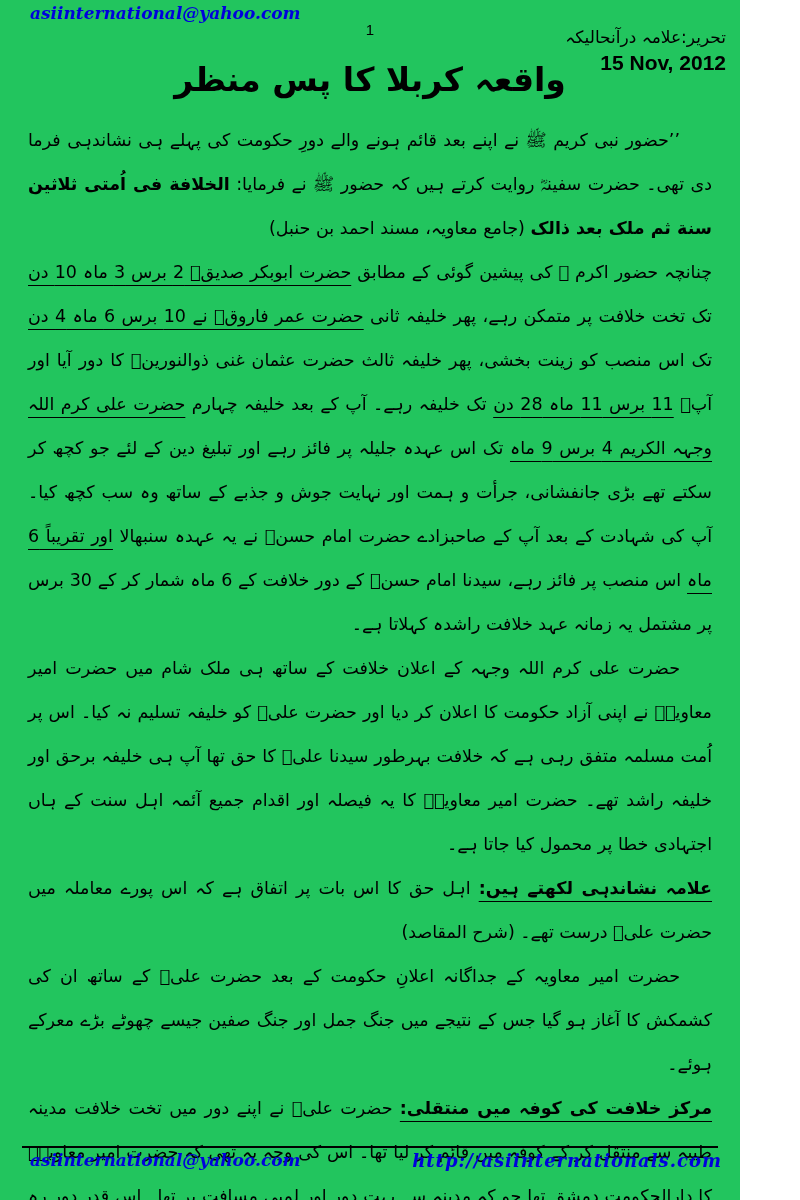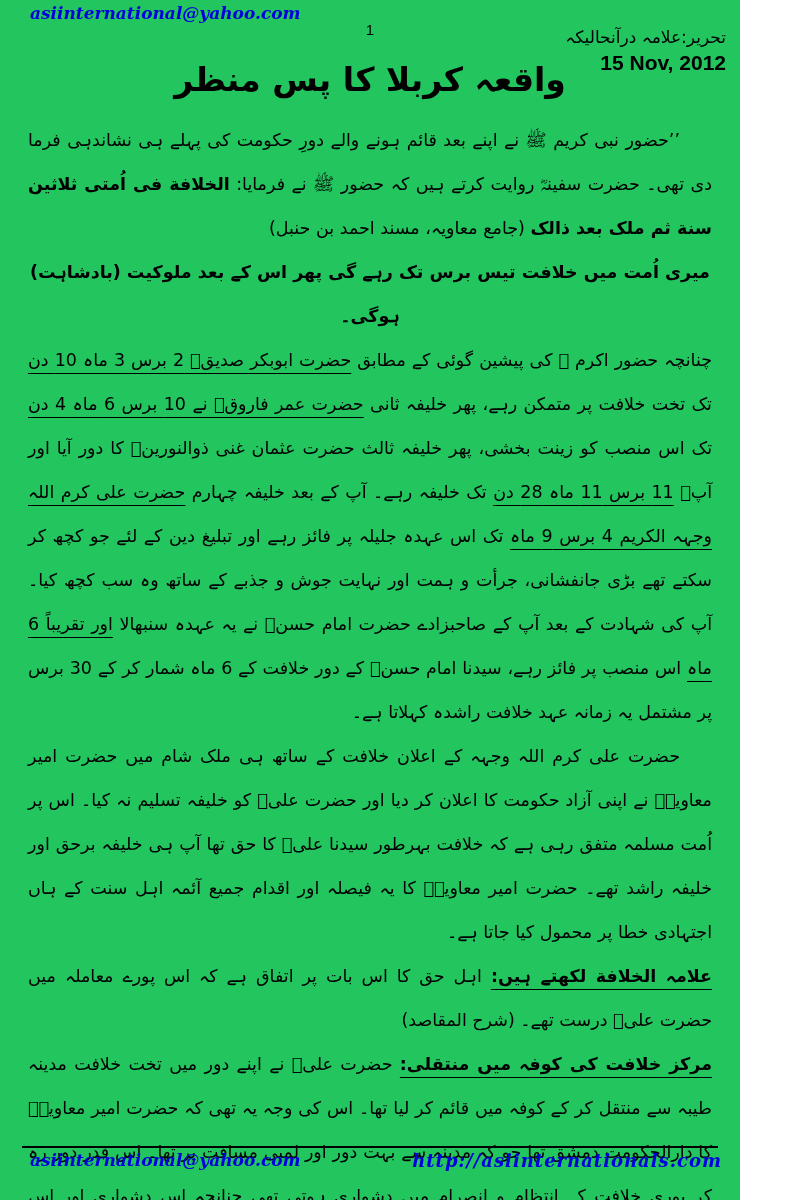--- a/index.html
+++ b/index.html
@@ -48,38 +48,38 @@
   <div class="date">15 Nov, 2012</div>
 
   <div class="doc-title">واقعہ کربلا کا پس منظر</div>
 
   <div class="content">
 
     <p class="para indent">
       <span>’’حضور نبی کریم ﷺ نے اپنے بعد قائم ہونے والے دورِ حکومت کی پہلے ہی نشاندہی فرما دی تھی۔ حضرت سفینہؓ روایت کرتے ہیں کہ حضور ﷺ نے فرمایا: </span><span class="b">الخلافة فی اُمتی ثلاثین سنة ثم ملک بعد ذالک</span><span> (جامع معاویہ، مسند احمد بن حنبل)</span>
     </p>
 
-    <p class="para center">
-      <span>میری اُمت میں خلافت تیس برس تک رہے گی پھر اس کے بعد ملوکیت (بادشاہت) ہوگی۔</span>
-    </p>
 
 
 
     <p class="para">
       <span>چنانچہ حضور اکرم ﷺ کی پیشین گوئی کے مطابق </span><span class="u">حضرت ابوبکر صدیقؓ 2 برس 3 ماہ 10 دن</span><span> تک تخت خلافت پر متمکن رہے، پھر خلیفہ ثانی </span><span class="u">حضرت عمر فاروقؓ نے 10 برس 6 ماہ 4 دن</span><span> تک اس منصب کو زینت بخشی، پھر خلیفہ ثالث حضرت عثمان غنی ذوالنورینؓ کا دور آیا اور آپؓ </span><span class="u">11 برس 11 ماہ 28 دن</span><span> تک خلیفہ رہے۔ آپ کے بعد خلیفہ چہارم </span><span class="u">حضرت علی کرم اللہ وجہہ الکریم 4 برس 9 ماہ</span><span> تک اس عہدہ جلیلہ پر فائز رہے اور تبلیغ دین کے لئے جو کچھ کر سکتے تھے بڑی جانفشانی، جرأت و ہمت اور نہایت جوش و جذبے کے ساتھ وہ سب کچھ کیا۔ آپ کی شہادت کے بعد آپ کے صاحبزادے حضرت امام حسنؓ نے یہ عہدہ سنبھالا </span><span class="u">اور تقریباً 6 ماہ</span><span> اس منصب پر فائز رہے، سیدنا امام حسنؓ کے دور خلافت کے 6 ماہ شمار کر کے 30 برس پر مشتمل یہ زمانہ عہد خلافت راشدہ کہلاتا ہے۔</span>
     </p>
 
     <p class="para indent">
       <span>حضرت علی کرم اللہ وجہہ کے اعلان خلافت کے ساتھ ہی ملک شام میں حضرت امیر معاویہؓ نے اپنی آزاد حکومت کا اعلان کر دیا اور حضرت علیؓ کو خلیفہ تسلیم نہ کیا۔ اس پر اُمت مسلمہ متفق رہی ہے کہ خلافت بہرطور سیدنا علیؓ کا حق تھا آپ ہی خلیفہ برحق اور خلیفہ راشد تھے۔ حضرت امیر معاویہؓ کا یہ فیصلہ اور اقدام جمیع آئمہ اہل سنت کے ہاں اجتہادی خطا پر محمول کیا جاتا ہے۔</span>
     </p>
 
     <p class="para">
-      <span class="bu">علامہ الخلافة لکھتے ہیں:</span><span> اہل حق کا اس بات پر اتفاق ہے کہ اس پورے معاملہ میں حضرت علیؓ درست تھے۔ (شرح المقاصد)</span>
+      <span class="bu">علامہ نشاندہی لکھتے ہیں:</span><span> اہل حق کا اس بات پر اتفاق ہے کہ اس پورے معاملہ میں حضرت علیؓ درست تھے۔ (شرح المقاصد)</span>
     </p>
 
+    <p class="para indent">
+      <span>حضرت امیر معاویہ کے جداگانہ اعلانِ حکومت کے بعد حضرت علیؓ کے ساتھ ان کی کشمکش کا آغاز ہو گیا جس کے نتیجے میں جنگ جمل اور جنگ صفین جیسے چھوٹے بڑے معرکے ہوئے۔</span>
+    </p>
 
     <p class="para">
       <span class="bu">مرکز خلافت کی کوفہ میں منتقلی:</span><span> حضرت علیؓ نے اپنے دور میں تخت خلافت مدینہ طیبہ سے منتقل کر کے کوفہ میں قائم کر لیا تھا۔ اس کی وجہ یہ تھی کہ حضرت امیر معاویہؓ کا دارالحکومت دمشق تھا جو کہ مدینہ سے بہت دور اور لمبی مسافت پر تھا۔ اس قدر دور رہ کر پوری خلافت کے انتظام و انصرام میں دشواری ہوتی تھی چنانچہ اس دشواری اور اس علاقے میں بپا ہونے والی مسلسل بغاوتوں پر قابو پانے کے پیش نظر آپ نے دارالحکومت کوفہ منتخب فرمایا، درآنحالیکہ حجاز اور حرمین کے علاقے پر امن تھے۔ جب حضرت علیؓ نے اپنی خلافت کا مرکز کوفہ کو قرار دیا تو وہ جو خود کو شیعانِ علیؓ (حضرت علیؓ کا گروہ) کہلاتے تھے، قرب و جوار سے سمٹ کر حضرت علیؓ کے قرب کے خیال سے کوفہ میں جمع ہونے لگے اور کثرت کے ساتھ اُنہوں نے کوفہ میں سکونت اور رہائش اختیار کی۔</span>
     </p>
 
   </div>
 
   <div class="footer-rule"></div>
 
   <div class="email-bottom">asiinternational@yahoo.com</div>

